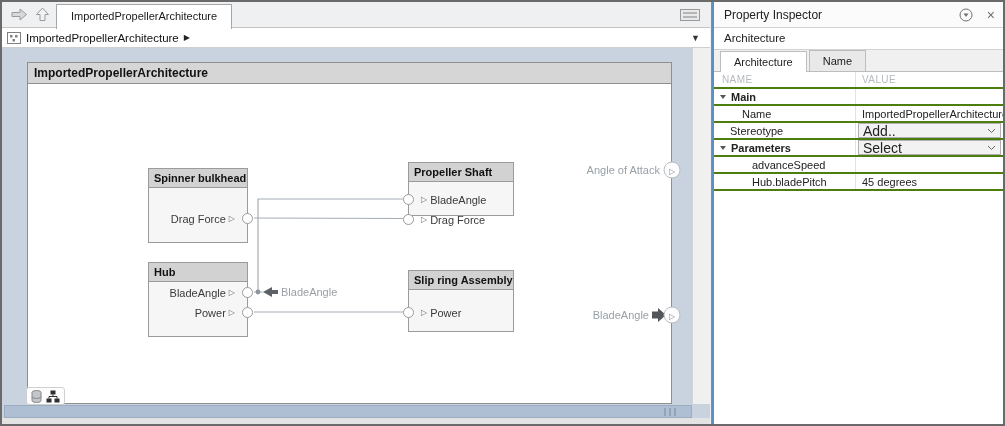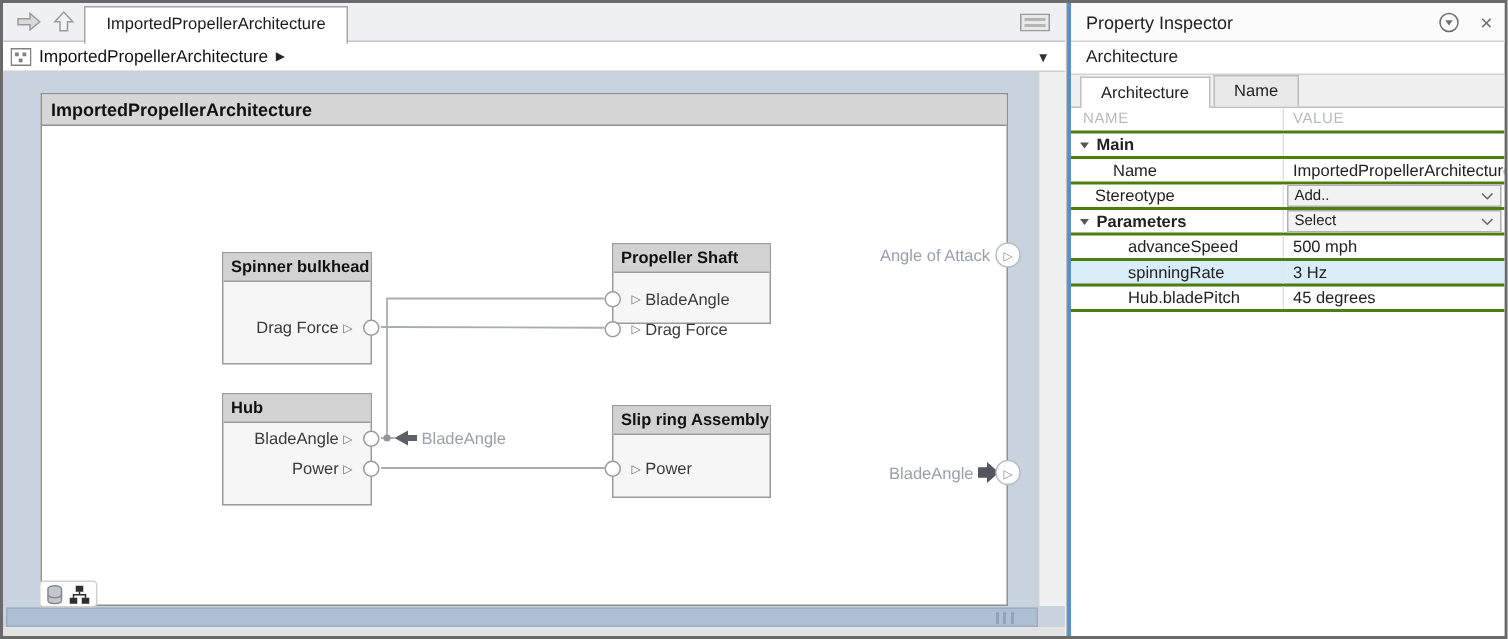--- a/index.html
+++ b/index.html
@@ -87,21 +87,21 @@
   .cols .gname { padding-left:8px; }
   .sect .gname { font-weight:bold; padding-left:6px; gap:5px; }
   .chev { width:0; height:0; border-left:3.5px solid transparent;
           border-right:3.5px solid transparent; border-top:4.5px solid #555; }
   .ind-28 { padding-left:28px; }
   .ind-16 { padding-left:16px; }
   .ind-26 { padding-left:38px; }
   .row-sel { background:#d9edf9; }
   .dropdown { flex:1; height:15px; margin:0 2px 0 0; background:#f2f2f2;
               border:1px solid #b0b0b0; display:flex; align-items:center;
-              padding:0 4px; font-size:10px; justify-content:space-between; }
+              padding:0 4px; font-size:14px; justify-content:space-between; }
   svg { display:block; }
 </style>
 </head>
 <body>
 
 <div class="app">
 
   <div class="tabbar">
     <span class="nav-ico" style="left:9px">
       <svg width="17" height="13">
@@ -298,25 +298,20 @@
         <span class="dropdown">
           <span>Select</span>
           <svg width="9" height="6">
             <polyline points="1,1 4.5,4.5 8,1" fill="none" stroke="#666"></polyline>
             </svg>
         </span>
       </div>
     </div>
     <div class="grid-row">
       <div class="gname ind-26">advanceSpeed</div>
-      <div class="gvalue">500 mph</div>
-    </div>
-    <div class="grid-row row-sel">
-      <div class="gname ind-26">spinningRate</div>
-      <div class="gvalue">3 Hz</div>
     </div>
     <div class="grid-row">
       <div class="gname ind-26">Hub.bladePitch</div>
       <div class="gvalue">45 degrees</div>
     </div>
   </div>
 
 </div>
 
 </body></html>

